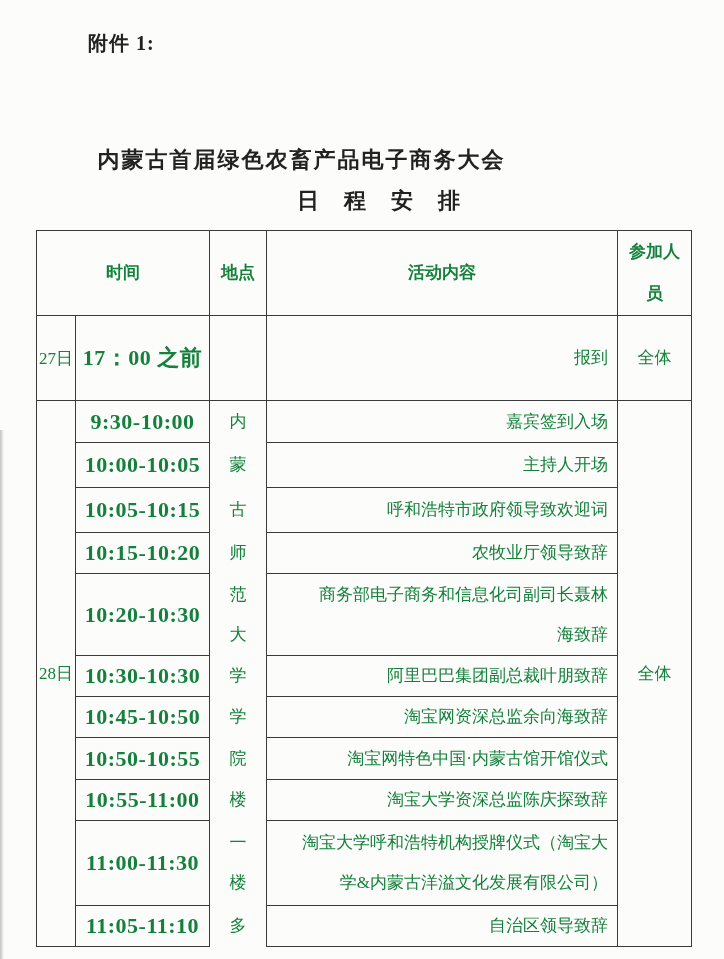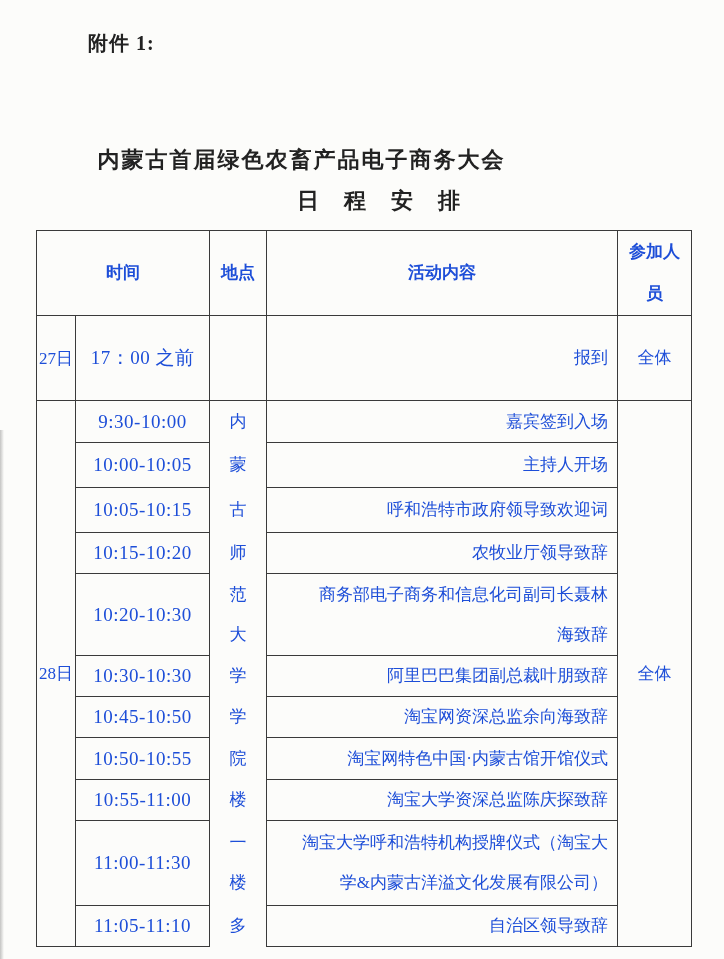--- a/index.html
+++ b/index.html
@@ -21,26 +21,26 @@
   .t3{position:absolute;left:281px;top:186px;font-size:22px;font-weight:bold;letter-spacing:25px;white-space:nowrap;margin-left:16px;}
   table.schedule{
     position:absolute;left:36px;top:230px;
     width:655px;
     border-collapse:collapse;table-layout:fixed;
   }
   .schedule th,.schedule td{
     border:1.6px solid #3a3a3a;
     text-align:center;vertical-align:middle;
     font-size:17px;line-height:40px;
-    padding:0;color:#1d4ed8;
+    padding:0;color:#15803d;
     overflow:hidden;
   }
   .schedule th{font-weight:bold;line-height:42px;}
   th.c-part{padding:0 11px;}
-  td.time{font-size:19px;letter-spacing:0.5px;}
+  td.time{font-size:22px;letter-spacing:0.5px;font-weight:bold;}
   td.act{text-align:right;padding:0 9px;white-space:pre-line;}
   td.loc{white-space:pre-line;}
   td.loc28{border-top:none;border-bottom:none;}
   td.day{line-height:35px;}
   tr.h85{height:85px;}
   tr.h45{height:45px;margin-left:48px;}
   tr.h43{height:32px;}
   tr.h42{height:42px;}
   tr.h82{height:82px;}
   tr.h38{height:38px;}

